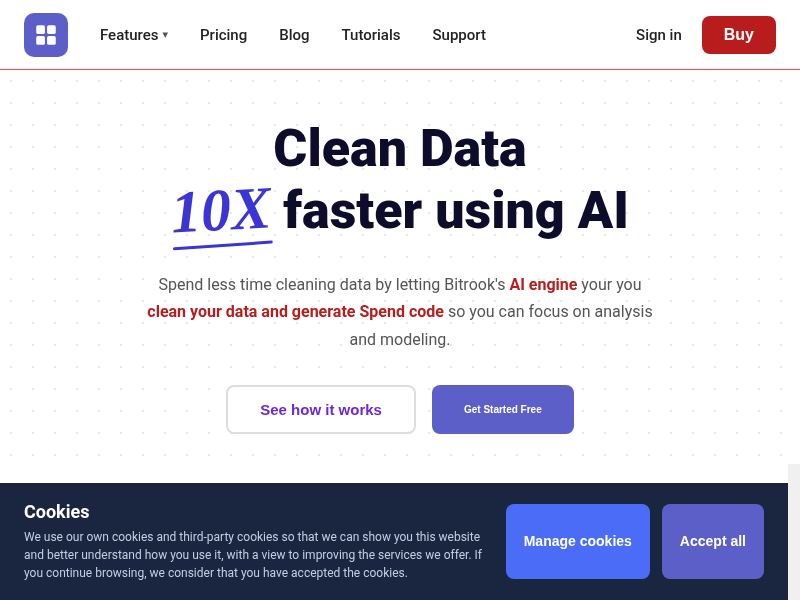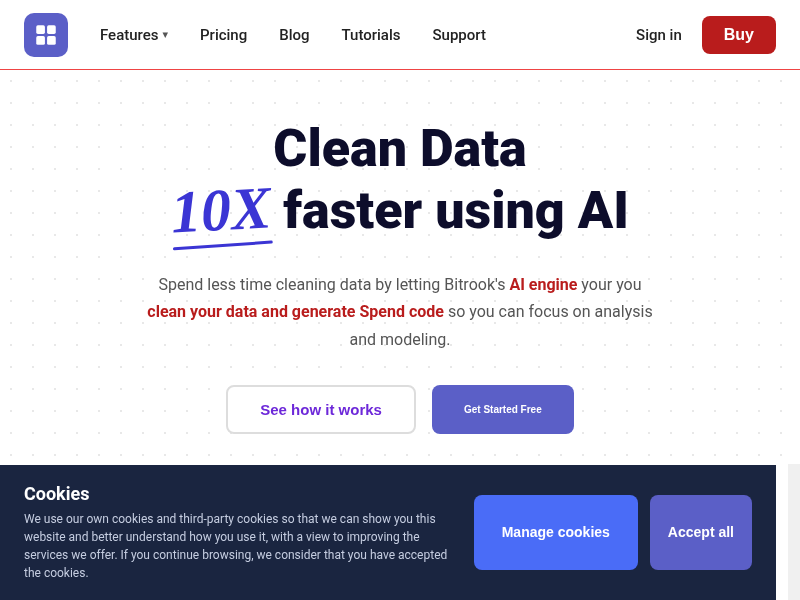--- a/index.html
+++ b/index.html
@@ -206,21 +206,21 @@
       font-size: 15px;
       font-weight: 700;
       cursor: pointer;
     }
 
     
     .cookie-banner {
       position: absolute;
       bottom: 0;
       left: 0;
-      right: 24px;
+      right: 12px;
       background: #1a2540;
       color: #fff;
       padding: 18px 24px;
       display: flex;
       align-items: center;
       gap: 20px;
       z-index: 100;
     }
     .cookie-text-area {
       flex: 1;
@@ -239,21 +239,21 @@
     .cookie-buttons {
       display: flex;
       gap: 12px;
       flex-shrink: 0;
     }
     .cookie-manage-btn {
       background: #4a6cf7;
       color: #fff;
       border: none;
       border-radius: 8px;
-      padding: 14px 28px;
+      padding: 14px 18px;
       font-size: 14px;
       font-weight: 600;
       cursor: pointer;
       min-width: 90px;
       text-align: center;
       line-height: 1.3;
     }
     .cookie-accept-btn {
       background: #5b5fc7;
       color: #fff;

